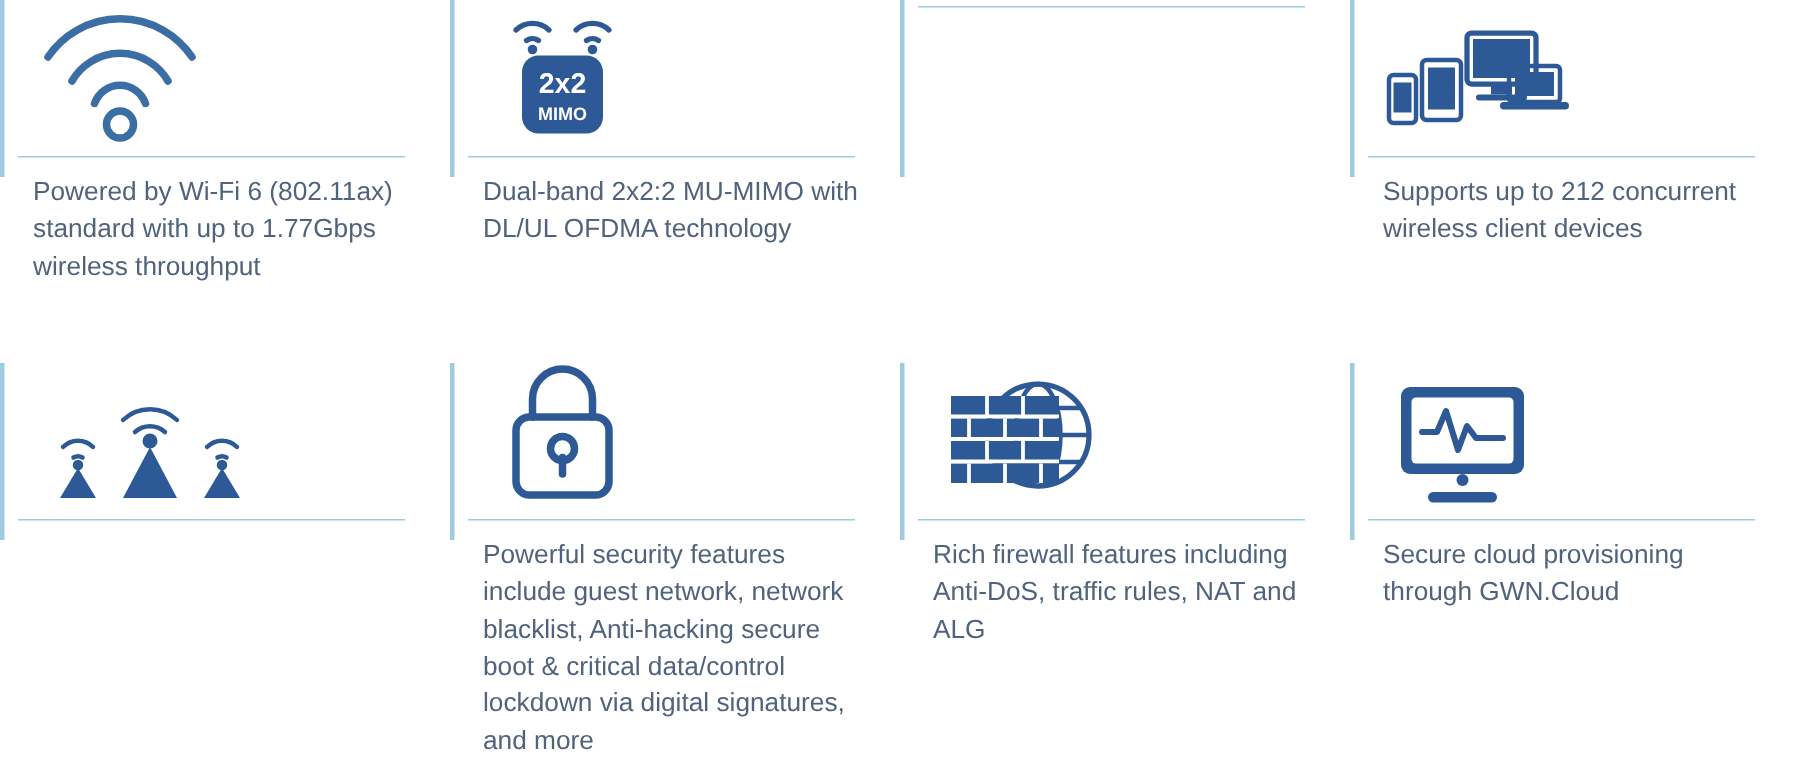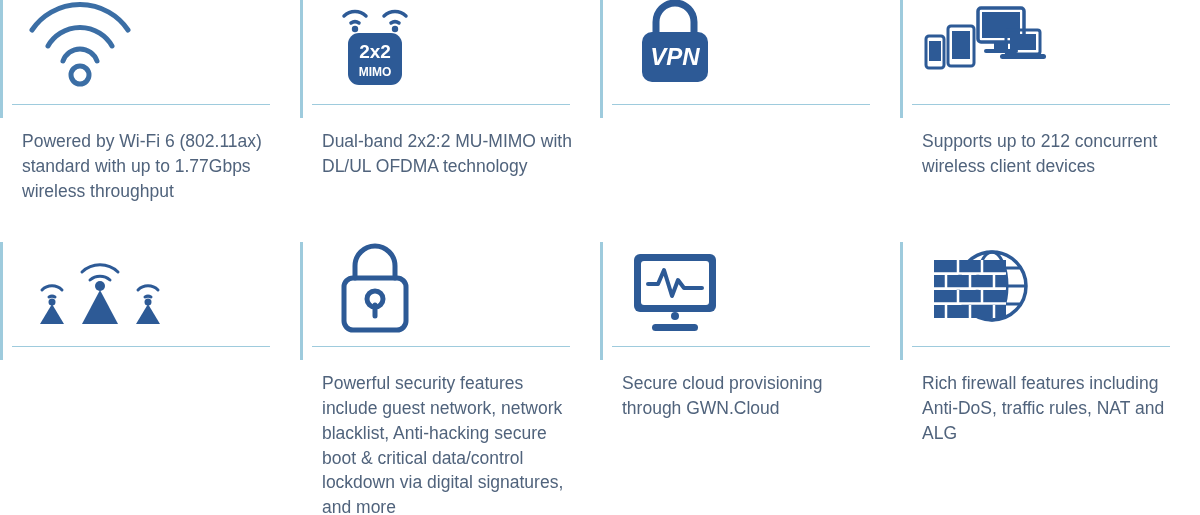--- a/index.html
+++ b/index.html
@@ -34,32 +34,32 @@
     width: 3px;
     height: 118px;
     background: #9ecbdd;
   }
   .cell.row2::before {
     height: 118px;
   }
   .icon-box {
     height: 100px;
     display: flex;
-    align-items: flex-start;
+    align-items: flex-end;
     padding-left: 8px;
   }
   .divider {
     width: 258px;
     height: 1px;
     background: #9ecbdd;
     margin-left: 0;
     margin-top: 4px;
   }
   .desc {
-    margin-top: 24px;
+    margin-top: 10px;
     padding-left: 10px;
     width: 258px;
     font-size: 17.5px;
     line-height: 1.42;
     color: #50637c;
   }
   svg { display: block; }
   .vpn-text {
     font-family: "Liberation Sans", sans-serif;
     font-weight: bold;
@@ -99,27 +99,20 @@
         <rect x="28" y="33" width="54" height="52" rx="11" fill="#2d5a96"></rect>
         <text class="vpn-text" x="55" y="58" font-size="19" fill="#ffffff" text-anchor="middle">2x2</text>
         <text class="vpn-text" x="55" y="76" font-size="12" fill="#ffffff" text-anchor="middle">MIMO</text>
       </svg>
     </div>
     <div class="divider"></div>
     <div class="desc">Dual-band 2x2:2 MU-MIMO with DL/UL OFDMA technology</div>
   </div>
 
   <div class="cell">
-    <div class="icon-box">
-      <svg width="110" height="96" viewBox="0 0 110 96" aria-hidden="true">
-        <path d="M36 34 V22 a19 19 0 0 1 38 0 V34" fill="none" stroke="#2d5a96" stroke-width="7" stroke-linecap="round"></path>
-        <rect x="22" y="32" width="66" height="50" rx="10" fill="#2d5a96"></rect>
-        <text class="vpn-text" x="55" y="65" font-size="24" fill="#ffffff" text-anchor="middle" font-style="italic">VPN</text>
-      </svg>
-    </div>
     <div class="divider"></div>
   </div>
 
   <div class="cell">
     <div class="icon-box">
       <svg width="130" height="86" viewBox="0 0 130 86" aria-hidden="true">
 
         <rect x="6" y="36" width="18" height="32" rx="3" fill="none" stroke="#2d5a96" stroke-width="3"></rect>
         <rect x="9" y="41" width="12" height="20" fill="#2d5a96"></rect>
 
@@ -166,34 +159,20 @@
     <div class="icon-box">
       <svg width="110" height="100" viewBox="0 0 110 100" aria-hidden="true">
         <path d="M35 36 V24 a20 20 0 0 1 40 0 V36" fill="none" stroke="#2d5a96" stroke-width="5" stroke-linecap="round"></path>
         <rect x="24" y="36" width="62" height="52" rx="9" fill="none" stroke="#2d5a96" stroke-width="5"></rect>
         <circle cx="55" cy="57" r="8" fill="none" stroke="#2d5a96" stroke-width="5"></circle>
         <path d="M55 63 L55 74" stroke="#2d5a96" stroke-width="5" stroke-linecap="round"></path>
       </svg>
     </div>
     <div class="divider"></div>
     <div class="desc">Powerful security features include guest network, network blacklist, Anti-hacking secure boot &amp; critical data/control lockdown via digital signatures, and more</div>
-  </div>
-
-  <div class="cell row2">
-    <div class="icon-box">
-      <svg width="110" height="96" viewBox="0 0 110 96" aria-hidden="true">
-        <rect x="14" y="12" width="82" height="58" rx="6" fill="#2d5a96"></rect>
-        <rect x="21" y="19" width="68" height="44" rx="3" fill="#ffffff"></rect>
-        <path d="M28 42 L38 42 L44 28 L52 54 L58 38 L64 46 L82 46" fill="none" stroke="#2d5a96" stroke-width="4" stroke-linecap="round" stroke-linejoin="round"></path>
-        <circle cx="55" cy="74" r="4" fill="#2d5a96"></circle>
-        <rect x="32" y="82" width="46" height="7" rx="3.5" fill="#2d5a96"></rect>
-      </svg>
-    </div>
-    <div class="divider"></div>
-    <div class="desc">Secure cloud provisioning through GWN.Cloud</div>
   </div>
 
   <div class="cell row2">
     <div class="icon-box">
       <svg width="120" height="96" viewBox="0 0 120 96" aria-hidden="true">
         <circle cx="72" cy="44" r="34" fill="none" stroke="#2d5a96" stroke-width="3.5"></circle>
         <ellipse cx="72" cy="44" rx="15" ry="34" fill="none" stroke="#2d5a96" stroke-width="3"></ellipse>
         <path d="M38 44 H106 M43 26 H101 M43 62 H101" stroke="#2d5a96" stroke-width="3" fill="none"></path>
         <g fill="#2d5a96">
           <rect x="14" y="18" width="72" height="13"></rect>
@@ -207,13 +186,27 @@
           <path d="M38 48 V61 M62 48 V61"></path>
           <path d="M26 63 V76 M50 63 V76 M74 63 V76"></path>
           <path d="M14 31.5 H86 M14 46.5 H86 M14 61.5 H86"></path>
         </g>
       </svg>
     </div>
     <div class="divider"></div>
     <div class="desc">Rich firewall features including Anti-DoS, traffic rules, NAT and ALG</div>
   </div>
 
+  <div class="cell row2">
+    <div class="icon-box">
+      <svg width="110" height="96" viewBox="0 0 110 96" aria-hidden="true">
+        <rect x="14" y="12" width="82" height="58" rx="6" fill="#2d5a96"></rect>
+        <rect x="21" y="19" width="68" height="44" rx="3" fill="#ffffff"></rect>
+        <path d="M28 42 L38 42 L44 28 L52 54 L58 38 L64 46 L82 46" fill="none" stroke="#2d5a96" stroke-width="4" stroke-linecap="round" stroke-linejoin="round"></path>
+        <circle cx="55" cy="74" r="4" fill="#2d5a96"></circle>
+        <rect x="32" y="82" width="46" height="7" rx="3.5" fill="#2d5a96"></rect>
+      </svg>
+    </div>
+    <div class="divider"></div>
+    <div class="desc">Secure cloud provisioning through GWN.Cloud</div>
+  </div>
+
 </div>
 
 </body></html>

